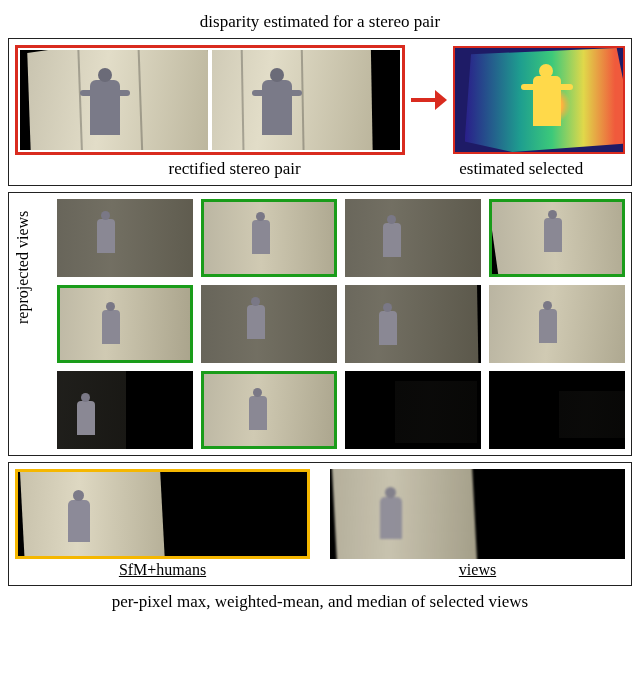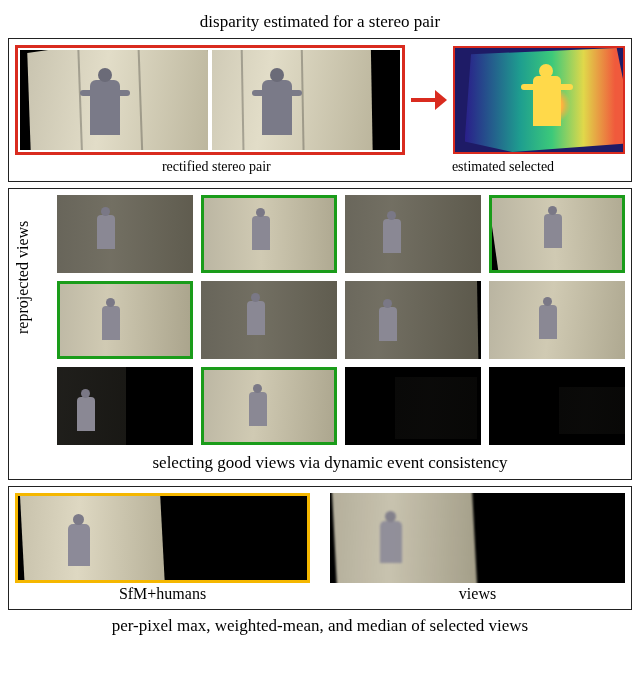--- a/index.html
+++ b/index.html
@@ -134,22 +134,22 @@
   }
   .disp-person::after{
     content:"";
     position:absolute;
     left:-12px; top:8px;
     width:52px;height:6px;border-radius:3px;
     background:#ffd94a;
   }
   .sub-row {
     display:flex;
-    justify-content: center;
-    font-size:14px;
+    justify-content: flex-end;
+    font-size:17px;
     margin-top:4px;
   }
   .sub-row .l { width: 60%; text-align:center;}
   .sub-row .r { width: 34%; text-align:center;}
 
   
   .side-label {
     position:absolute;
     left:-4px; top:50%;
     transform: translateY(-50%) rotate(-90deg);
@@ -198,20 +198,21 @@
   .c8 .scene{left:-5px;top:-10px;transform:rotate(2deg);} .c8 .fig{left:50px;top:24px;}
   .c9 .scene{left:-40px;top:-5px;width:80%;} .c9 .fig{left:20px;top:30px;}
   .c10 .scene{left:-10px;top:-20px;} .c10 .fig{left:45px;top:22px;}
   .c11 .scene{left:50px;top:10px;width:60%;height:80%;} 
   .c12 .scene{left:70px;top:20px;width:50%;height:60%;}
 
   
   .brow {
     display:flex;
     gap:20px;
+    text-decoration:underline;
   }
   .bcell {
     flex:1;
     position:relative;
   }
   .bimg {
     height:90px;
     background:#000;
     position:relative;
     overflow:hidden;
@@ -308,21 +309,20 @@
         <div class="scene"></div>
         <div class="fig"></div>
       </div>
     <div class="cell c11 mostdark">
         <div class="scene"></div>
       </div>
     <div class="cell c12 mostdark">
         <div class="scene"></div>
       </div>
   </div>
-  <div class="caption-mid" style="margin-top:8px;margin-bottom:0;">selecting good views via dynamic event consistency</div>
 </div>
 
 <div class="panel">
   <div class="brow">
     <div class="bcell">
       <div class="bimg yellow">
           <div class="bscene"></div>
           <div class="bfig"></div>
         </div>
       <div class="blabel">SfM+humans</div>

